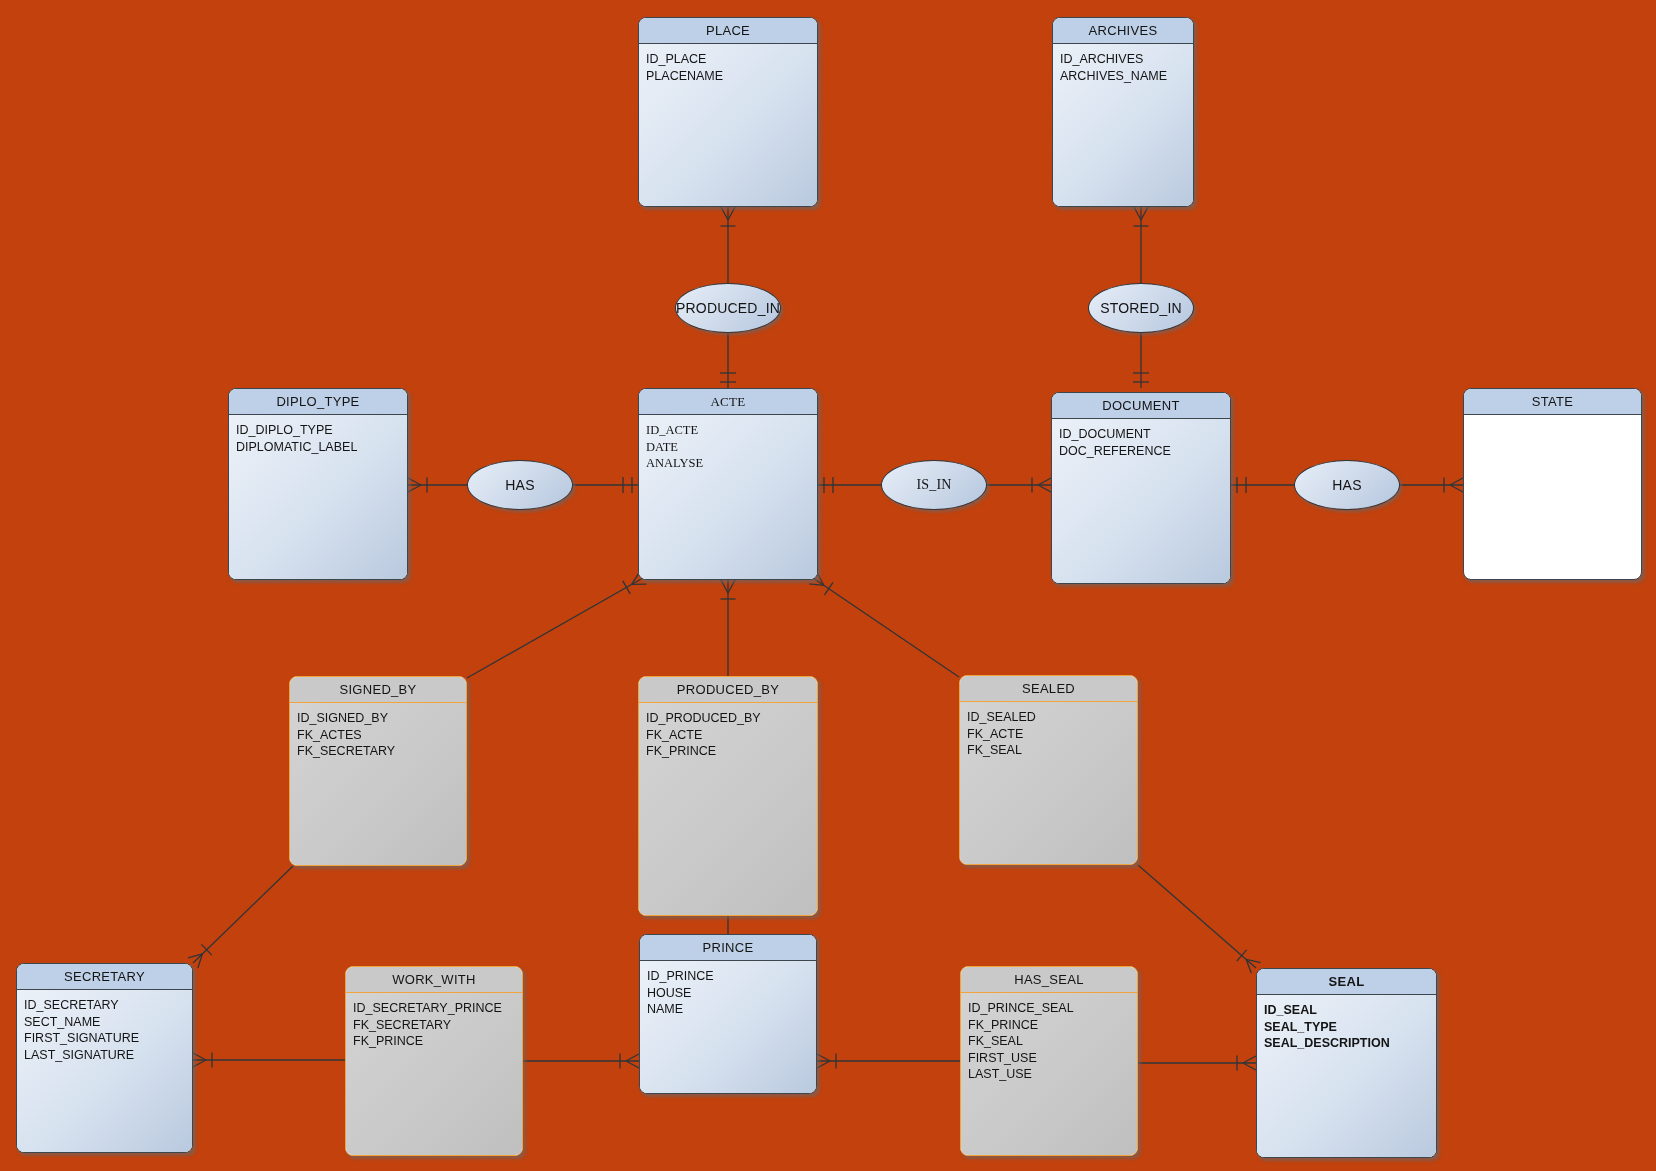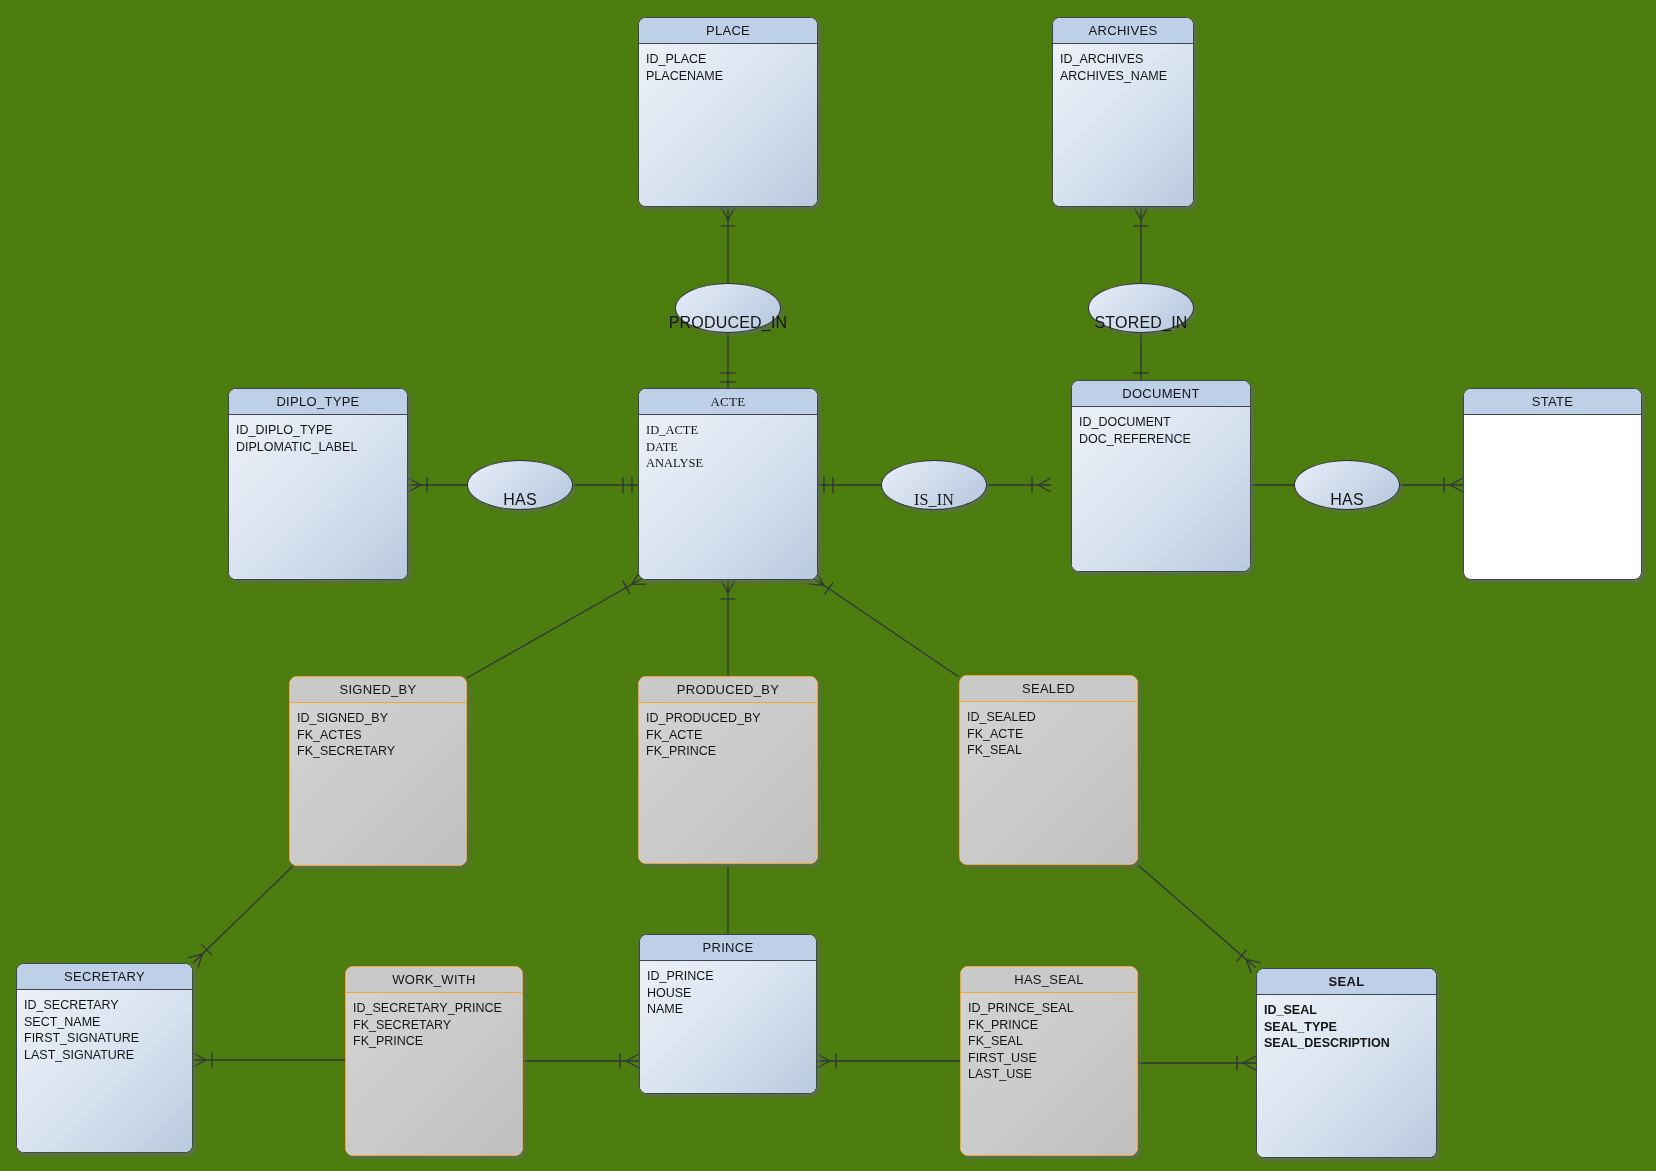--- a/index.html
+++ b/index.html
@@ -1,32 +1,32 @@
 <!DOCTYPE html>
 <html><head>
 <meta charset="utf-8">
 <style>
   html,body{margin:0;padding:0;background:#fff;}
-  #canvas{position:relative;width:1656px;height:1171px;background:#4d7c0f;overflow:hidden;
+  #canvas{position:relative;width:1656px;height:1171px;background:#c2410c;overflow:hidden;
           font-family:"Liberation Sans",sans-serif;color:#141414;}
   #wires{position:absolute;left:0;top:0;z-index:1;}
   .entity{position:absolute;z-index:2;border:1.4px solid #3d454d;border-radius:8px;overflow:hidden;
           box-shadow:2.5px 2.5px 3px rgba(100,105,112,.55);background:#fff;box-sizing:border-box;}
   .entity .hd{height:25px;line-height:25px;text-align:center;font-size:13px;letter-spacing:.3px;
               background:#bdd0e8;border-bottom:1.3px solid #3d454d;}
   .entity .bd{position:absolute;top:26px;bottom:0;left:0;right:0;padding:7px 7px;
               font-size:12.5px;line-height:16.5px;
               background:linear-gradient(135deg,#ecf1f8 0%,#d6e1ef 55%,#b9c9de 100%);}
   .entity.assoc{border-color:#f2a33c;}
   .entity.assoc .hd{background:#c9c9c9;border-bottom-color:#f2a33c;}
   .entity.assoc .bd{background:linear-gradient(135deg,#d3d3d3 0%,#c8c8c8 60%,#bfbfbf 100%);}
   .rel{position:absolute;z-index:2;width:106px;height:50px;border:1.4px solid #30373d;border-radius:50%;
        background:linear-gradient(135deg,#e6edf7 0%,#cdd9ea 55%,#b4c6de 100%);
-       box-shadow:2.5px 2.5px 3px rgba(100,105,112,.55);display:flex;align-items:flex-end;justify-content:center;
-       font-size:16px;letter-spacing:.2px;box-sizing:border-box;}
+       box-shadow:2.5px 2.5px 3px rgba(100,105,112,.55);display:flex;align-items:center;justify-content:center;
+       font-size:14px;letter-spacing:.2px;box-sizing:border-box;}
 </style>
 </head>
 <body>
 
 <div id="canvas">
   <svg id="wires" width="1656" height="1171">
       <g>
         <line x1="728" y1="207" x2="728" y2="283" stroke="#2f3438" stroke-width="1.3"></line>
         <line x1="728" y1="220" x2="721" y2="207" stroke="#2f3438" stroke-width="1.3"></line>
         <line x1="728" y1="220" x2="735" y2="207" stroke="#2f3438" stroke-width="1.3"></line>
@@ -169,42 +169,42 @@
 
   <div class="entity" style="left: 638px; top: 388px; width: 180px; height: 192px; font-family: Liberation Serif, serif;">
     <div class="hd">ACTE</div>
     <div class="bd">
           <div>ID_ACTE</div>
           <div>DATE</div>
           <div>ANALYSE</div>
         </div>
   </div>
 
-  <div class="entity" style="left: 1051px; top: 380px; width: 180px; height: 192px; margin-left: 20px;">
+  <div class="entity" style="left: 1051px; top: 392px; width: 180px; height: 192px;">
     <div class="hd">DOCUMENT</div>
     <div class="bd">
           <div>ID_DOCUMENT</div>
           <div>DOC_REFERENCE</div>
         </div>
   </div>
 
   <div class="entity" style="left: 1463px; top: 388px; width: 179px; height: 192px;">
     <div class="hd">STATE</div>
   </div>
 
   <div class="entity assoc" style="left: 289px; top: 676px; width: 178px; height: 190px;">
     <div class="hd">SIGNED_BY</div>
     <div class="bd">
           <div>ID_SIGNED_BY</div>
           <div>FK_ACTES</div>
           <div>FK_SECRETARY</div>
         </div>
   </div>
 
-  <div class="entity assoc" style="left: 638px; top: 676px; width: 180px; height: 188px;">
+  <div class="entity assoc" style="left: 638px; top: 676px; width: 180px; height: 240px;">
     <div class="hd">PRODUCED_BY</div>
     <div class="bd">
           <div>ID_PRODUCED_BY</div>
           <div>FK_ACTE</div>
           <div>FK_PRINCE</div>
         </div>
   </div>
 
   <div class="entity assoc" style="left: 959px; top: 675px; width: 179px; height: 190px;">
     <div class="hd">SEALED</div>

